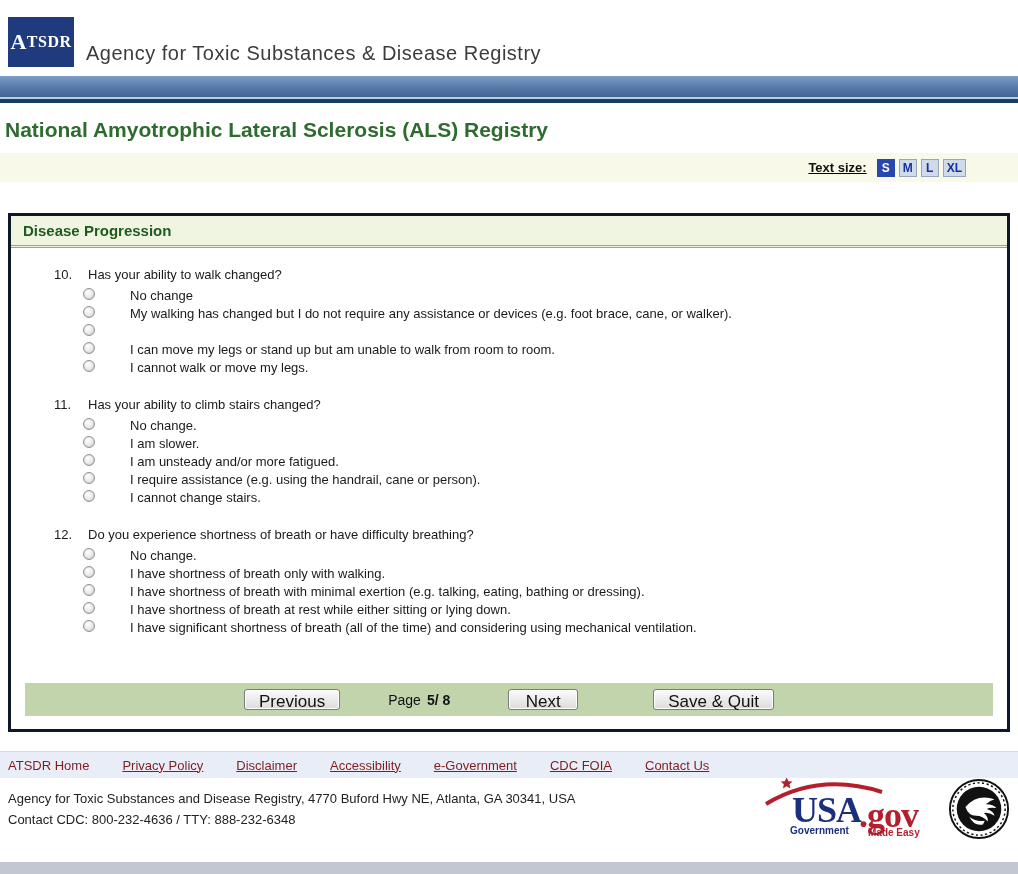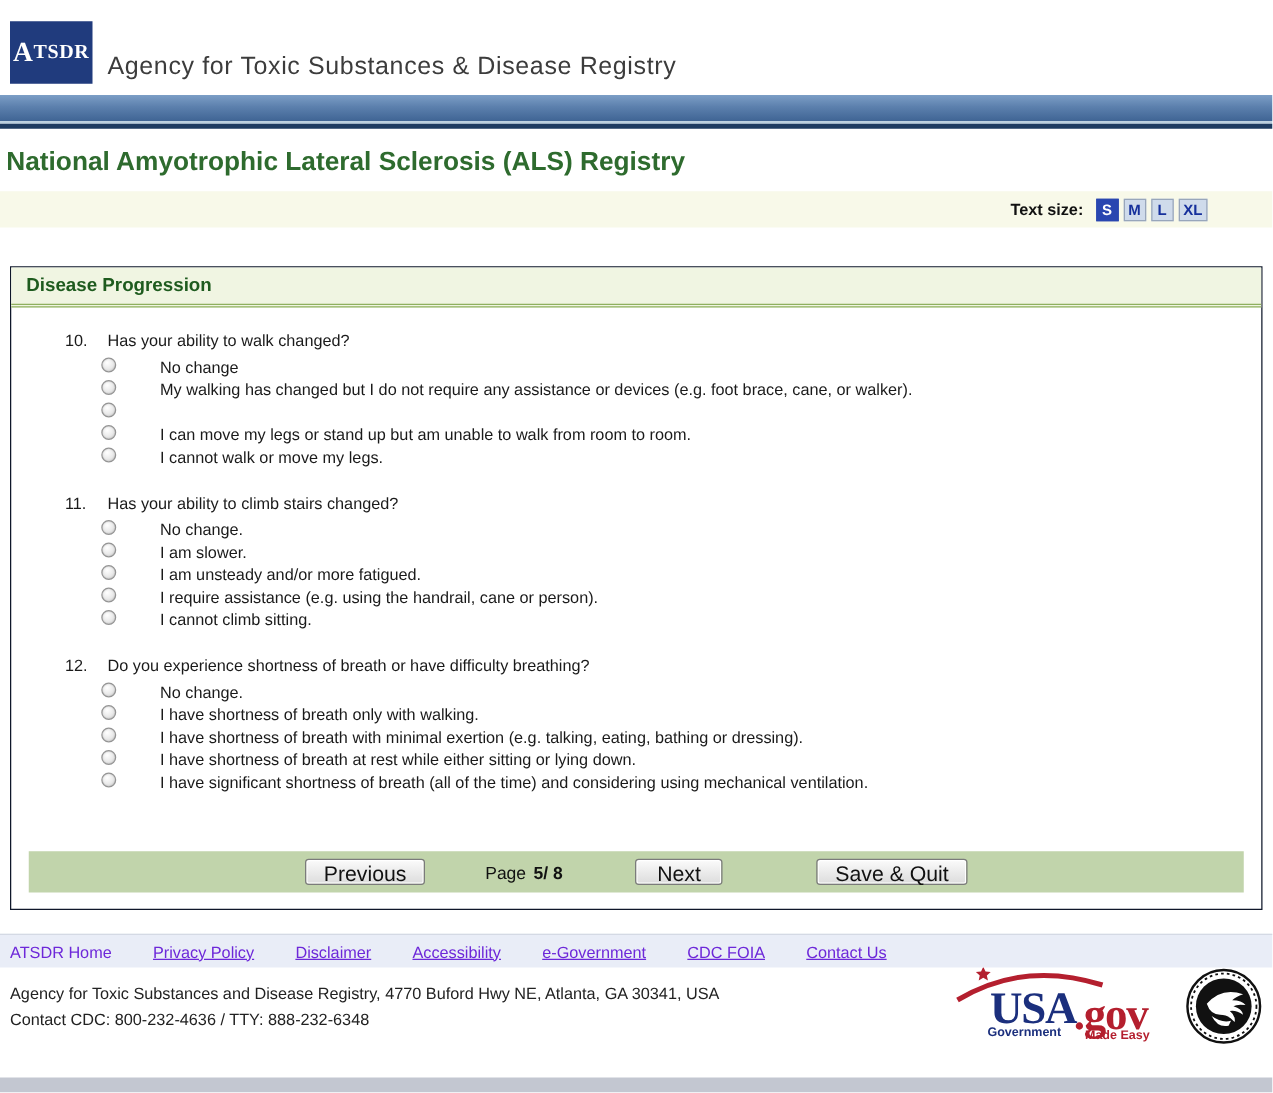--- a/index.html
+++ b/index.html
@@ -20,30 +20,30 @@
   .blue-band { height:27px; }
   .blue-band .grad { height:21px; background:linear-gradient(#7c9ec6, #5c80ad 45%, #3f6494); }
   .blue-band .lite { height:2px; background:#b9cede; }
   .blue-band .navy { height:4px; background:#1d3b61; }
 
   
   .page-title { margin:15px 0 0 5px; font-size:21px; font-weight:bold; color:#2e6b2e; }
 
   
   .textsize-strip { margin-top:11px; height:29px; background:#f8f9e9;
-    display:flex; align-items:center; justify-content:flex-end; padding-right:52px; }
+    display:flex; align-items:center; justify-content:flex-end; padding-right:52px;text-decoration:underline; }
   .textsize-label { font-size:13px; font-weight:bold; color:#111; margin-right:6px; }
   .ts-btn { min-width:18px; height:18px; margin-left:4px; padding:0 3px;
     display:inline-flex; align-items:center; justify-content:center;
     font-size:12px; font-weight:bold; cursor:pointer;
     background:#cfdbeb; color:#16309c; border:1px solid #98a6bb; }
   .ts-btn.active { background:#2946b0; color:#fff; border-color:#2946b0; }
 
   
-  .panel { margin:31px 8px 0 8px; border:1px solid #0f172a; background:#fff; }
+  .panel { margin:31px 8px 0 8px; border:3px solid #0f172a; background:#fff; }
   .panel-header { background:#f0f5e2; border-bottom:3px double #8fb05f;
     padding:6px 12px 6px 12px; font-size:15px; font-weight:bold; color:#1e5b1e; }
   .panel-body { padding:0 0 13px 0; }
   .intro-text { margin:24px 0 0 52px; font-size:13px; color:#1a1a1a; }
 
   .question { margin-top:19px; }
   .q-head { margin-left:43px; font-size:13px; color:#1a1a1a; }
   .q-num { display:inline-block; width:34px; }
   .q-options { margin:6px 0 0 72px; }
   .opt-row { display:flex; align-items:flex-start; height:18px; cursor:pointer;gap:24px; }
@@ -59,21 +59,21 @@
     border:1px solid #7b7b7b; border-radius:3px; cursor:pointer;
     background:linear-gradient(#fbfbfb, #ededed 45%, #dcdcdc);
     box-shadow:inset 0 0 0 1px #fff; text-align:center; }
   .page-indicator { font-size:14px; color:#111; margin:0 58px 0 48px; }
   .page-indicator b { margin-left:6px; }
   .gap-next { margin-right:75px; }
 
   
   .footer-links { margin-top:19px; height:27px; background:#e9edf7; border-top:1px solid #d4d9e4;
     display:flex; align-items:center; padding-left:8px; }
-  .footer-links a { font-size:13px; color:#6d28d9; text-decoration:underline; margin-right:33px; cursor:pointer; }
+  .footer-links a { font-size:13px; color:#7f1d1d; text-decoration:underline; margin-right:33px; cursor:pointer; }
   .footer-links a.no-underline { text-decoration:none; }
 
   .footer-info { position:relative; padding:10px 0 0 8px; height:70px; }
   .footer-info .line { font-size:13px; color:#222; line-height:21px; }
 
   
   .usagov { position:absolute; right:74px; top:4px; width:180px; height:58px; }
   .usagov .usa { position:absolute; left:28px; top:7px; font-family:"Liberation Serif", serif;
     font-weight:bold; font-size:36px; color:#1b2f7d; letter-spacing:-1px; }
   .usagov .gov { position:absolute; left:95px; top:12px; font-family:"Liberation Serif", serif;
@@ -155,21 +155,21 @@
             <div class="opt-row">
               <span class="radio"></span>
               <span class="opt-label">I am unsteady and/or more fatigued.</span>
             </div>
             <div class="opt-row">
               <span class="radio"></span>
               <span class="opt-label">I require assistance (e.g. using the handrail, cane or person).</span>
             </div>
             <div class="opt-row">
               <span class="radio"></span>
-              <span class="opt-label">I cannot climb sitting.</span>
+              <span class="opt-label">I cannot change stairs.</span>
             </div>
           </div>
         </div>
         <div class="question">
           <div class="q-head"><span class="q-num">12.</span><span>Do you experience shortness of breath or have difficulty breathing?</span></div>
           <div class="q-options">
             <div class="opt-row">
               <span class="radio"></span>
               <span class="opt-label">No change.</span>
             </div>

